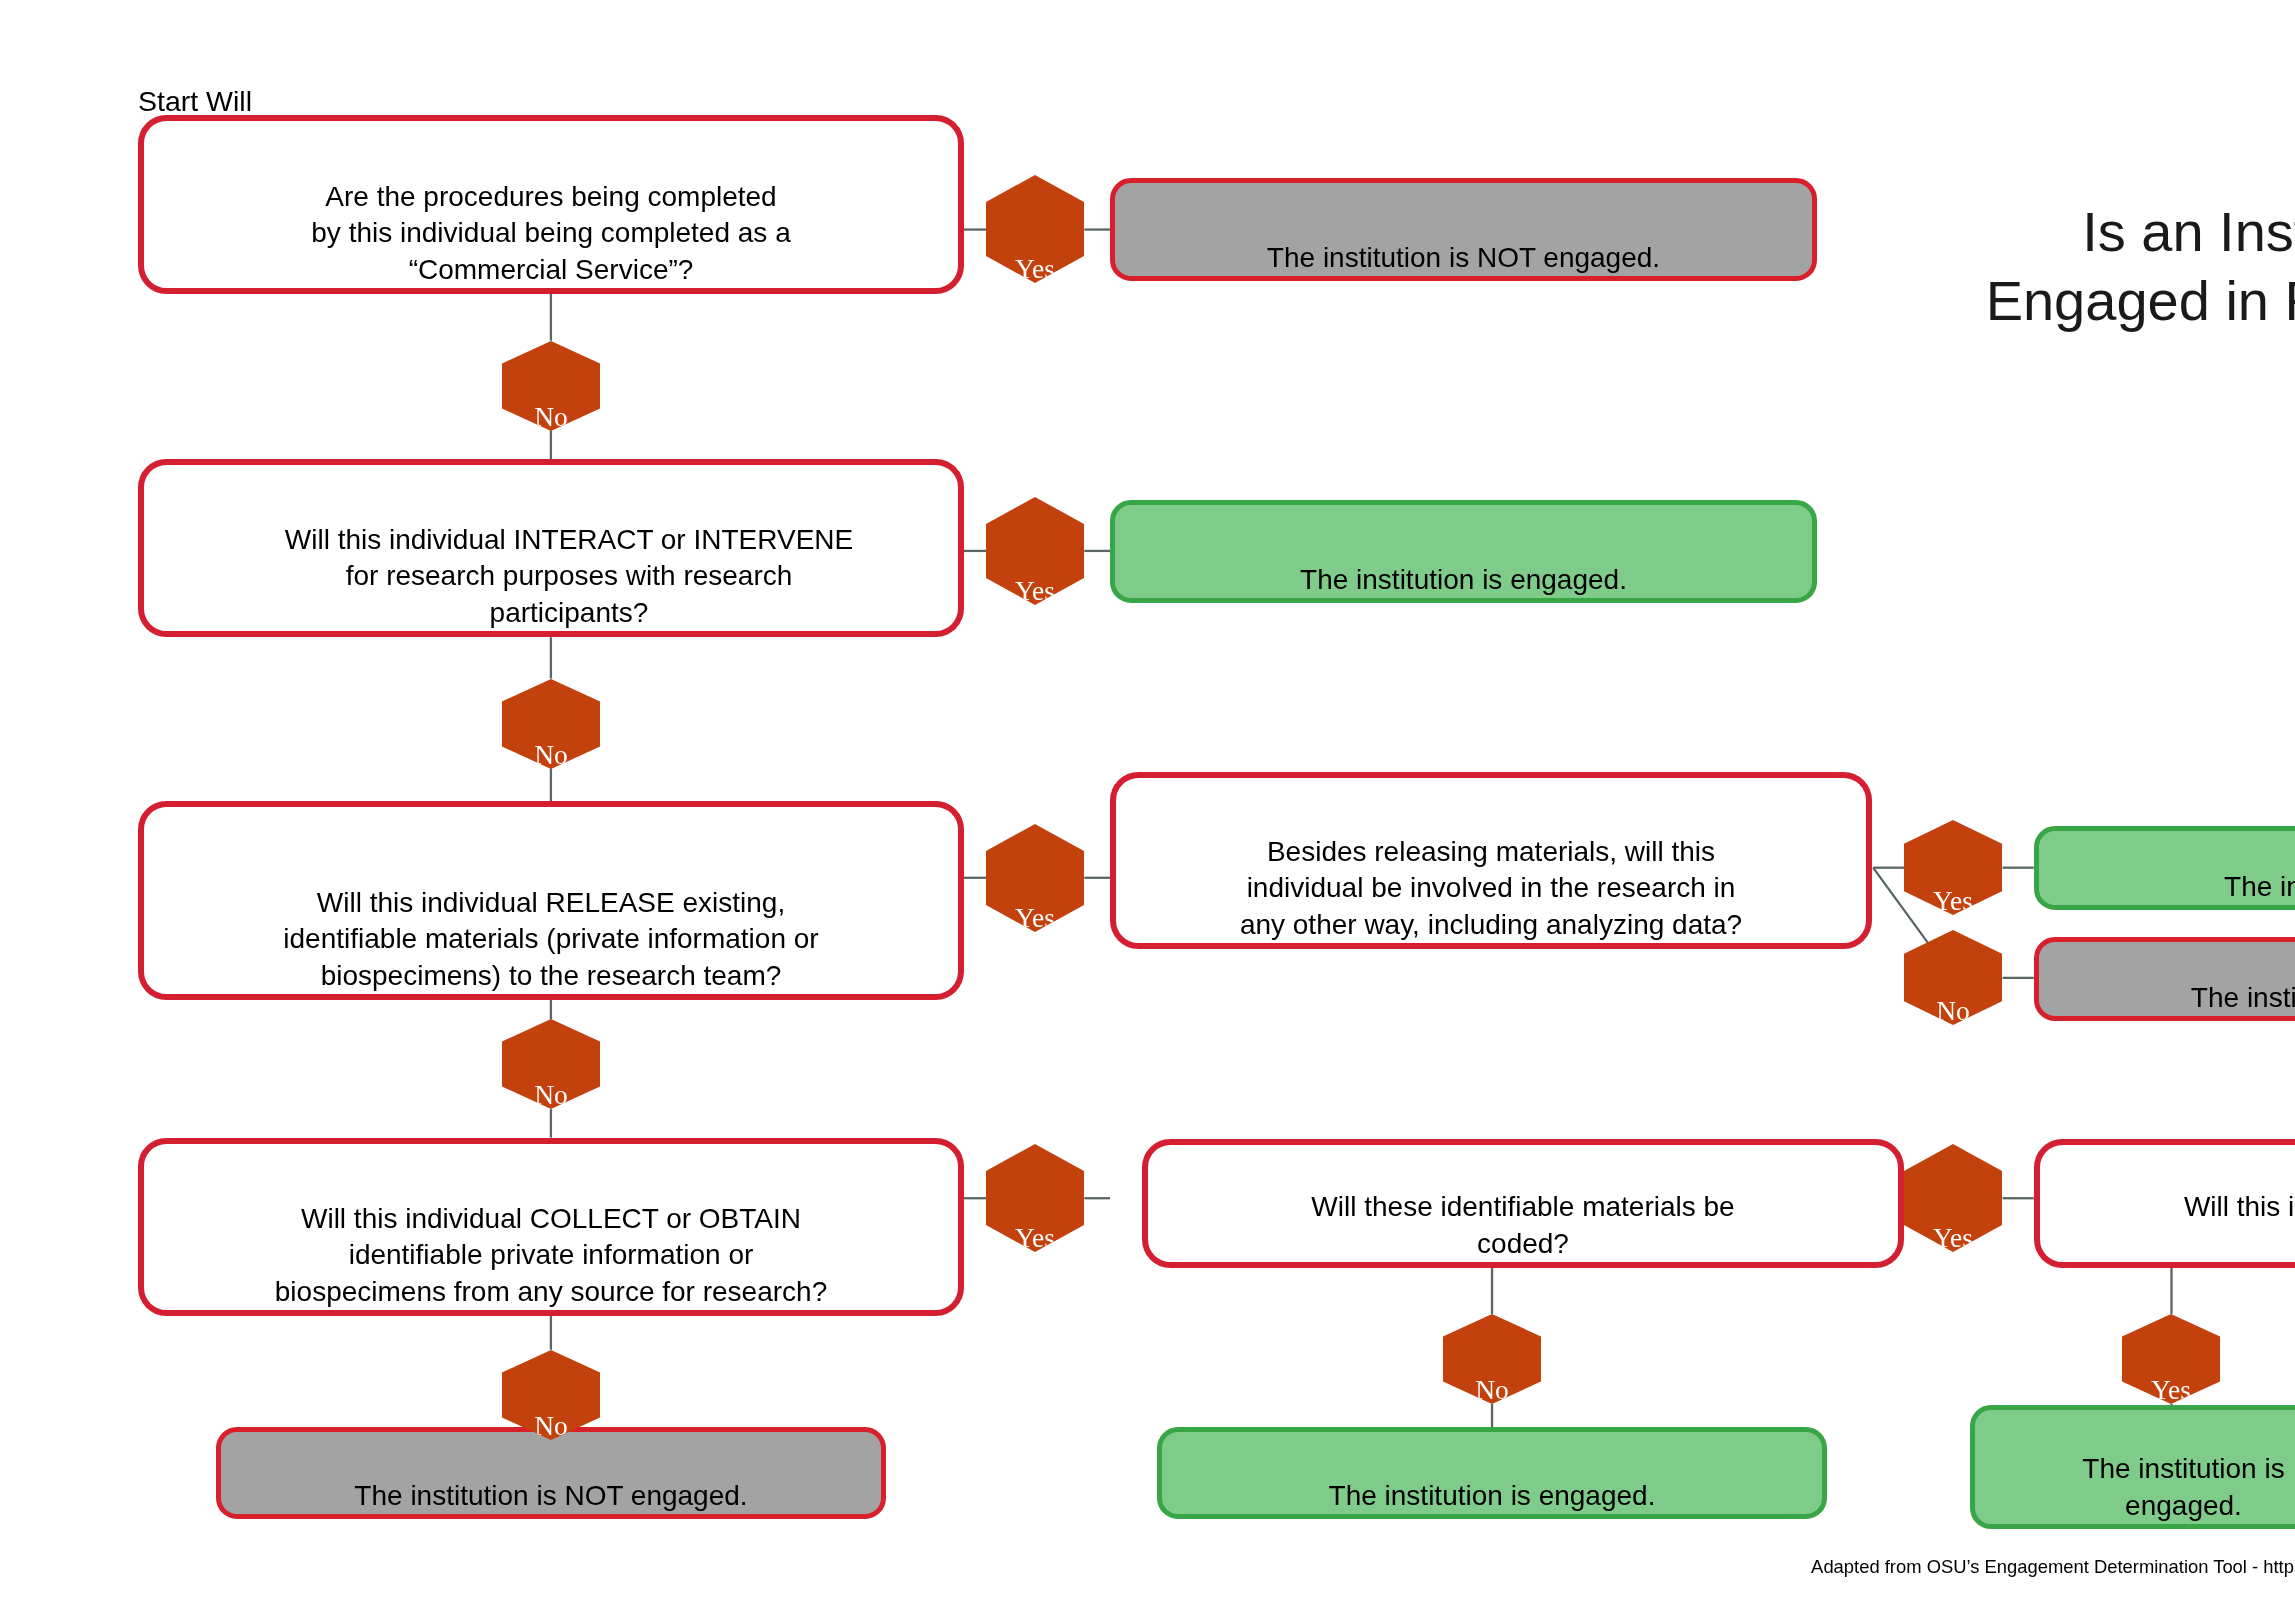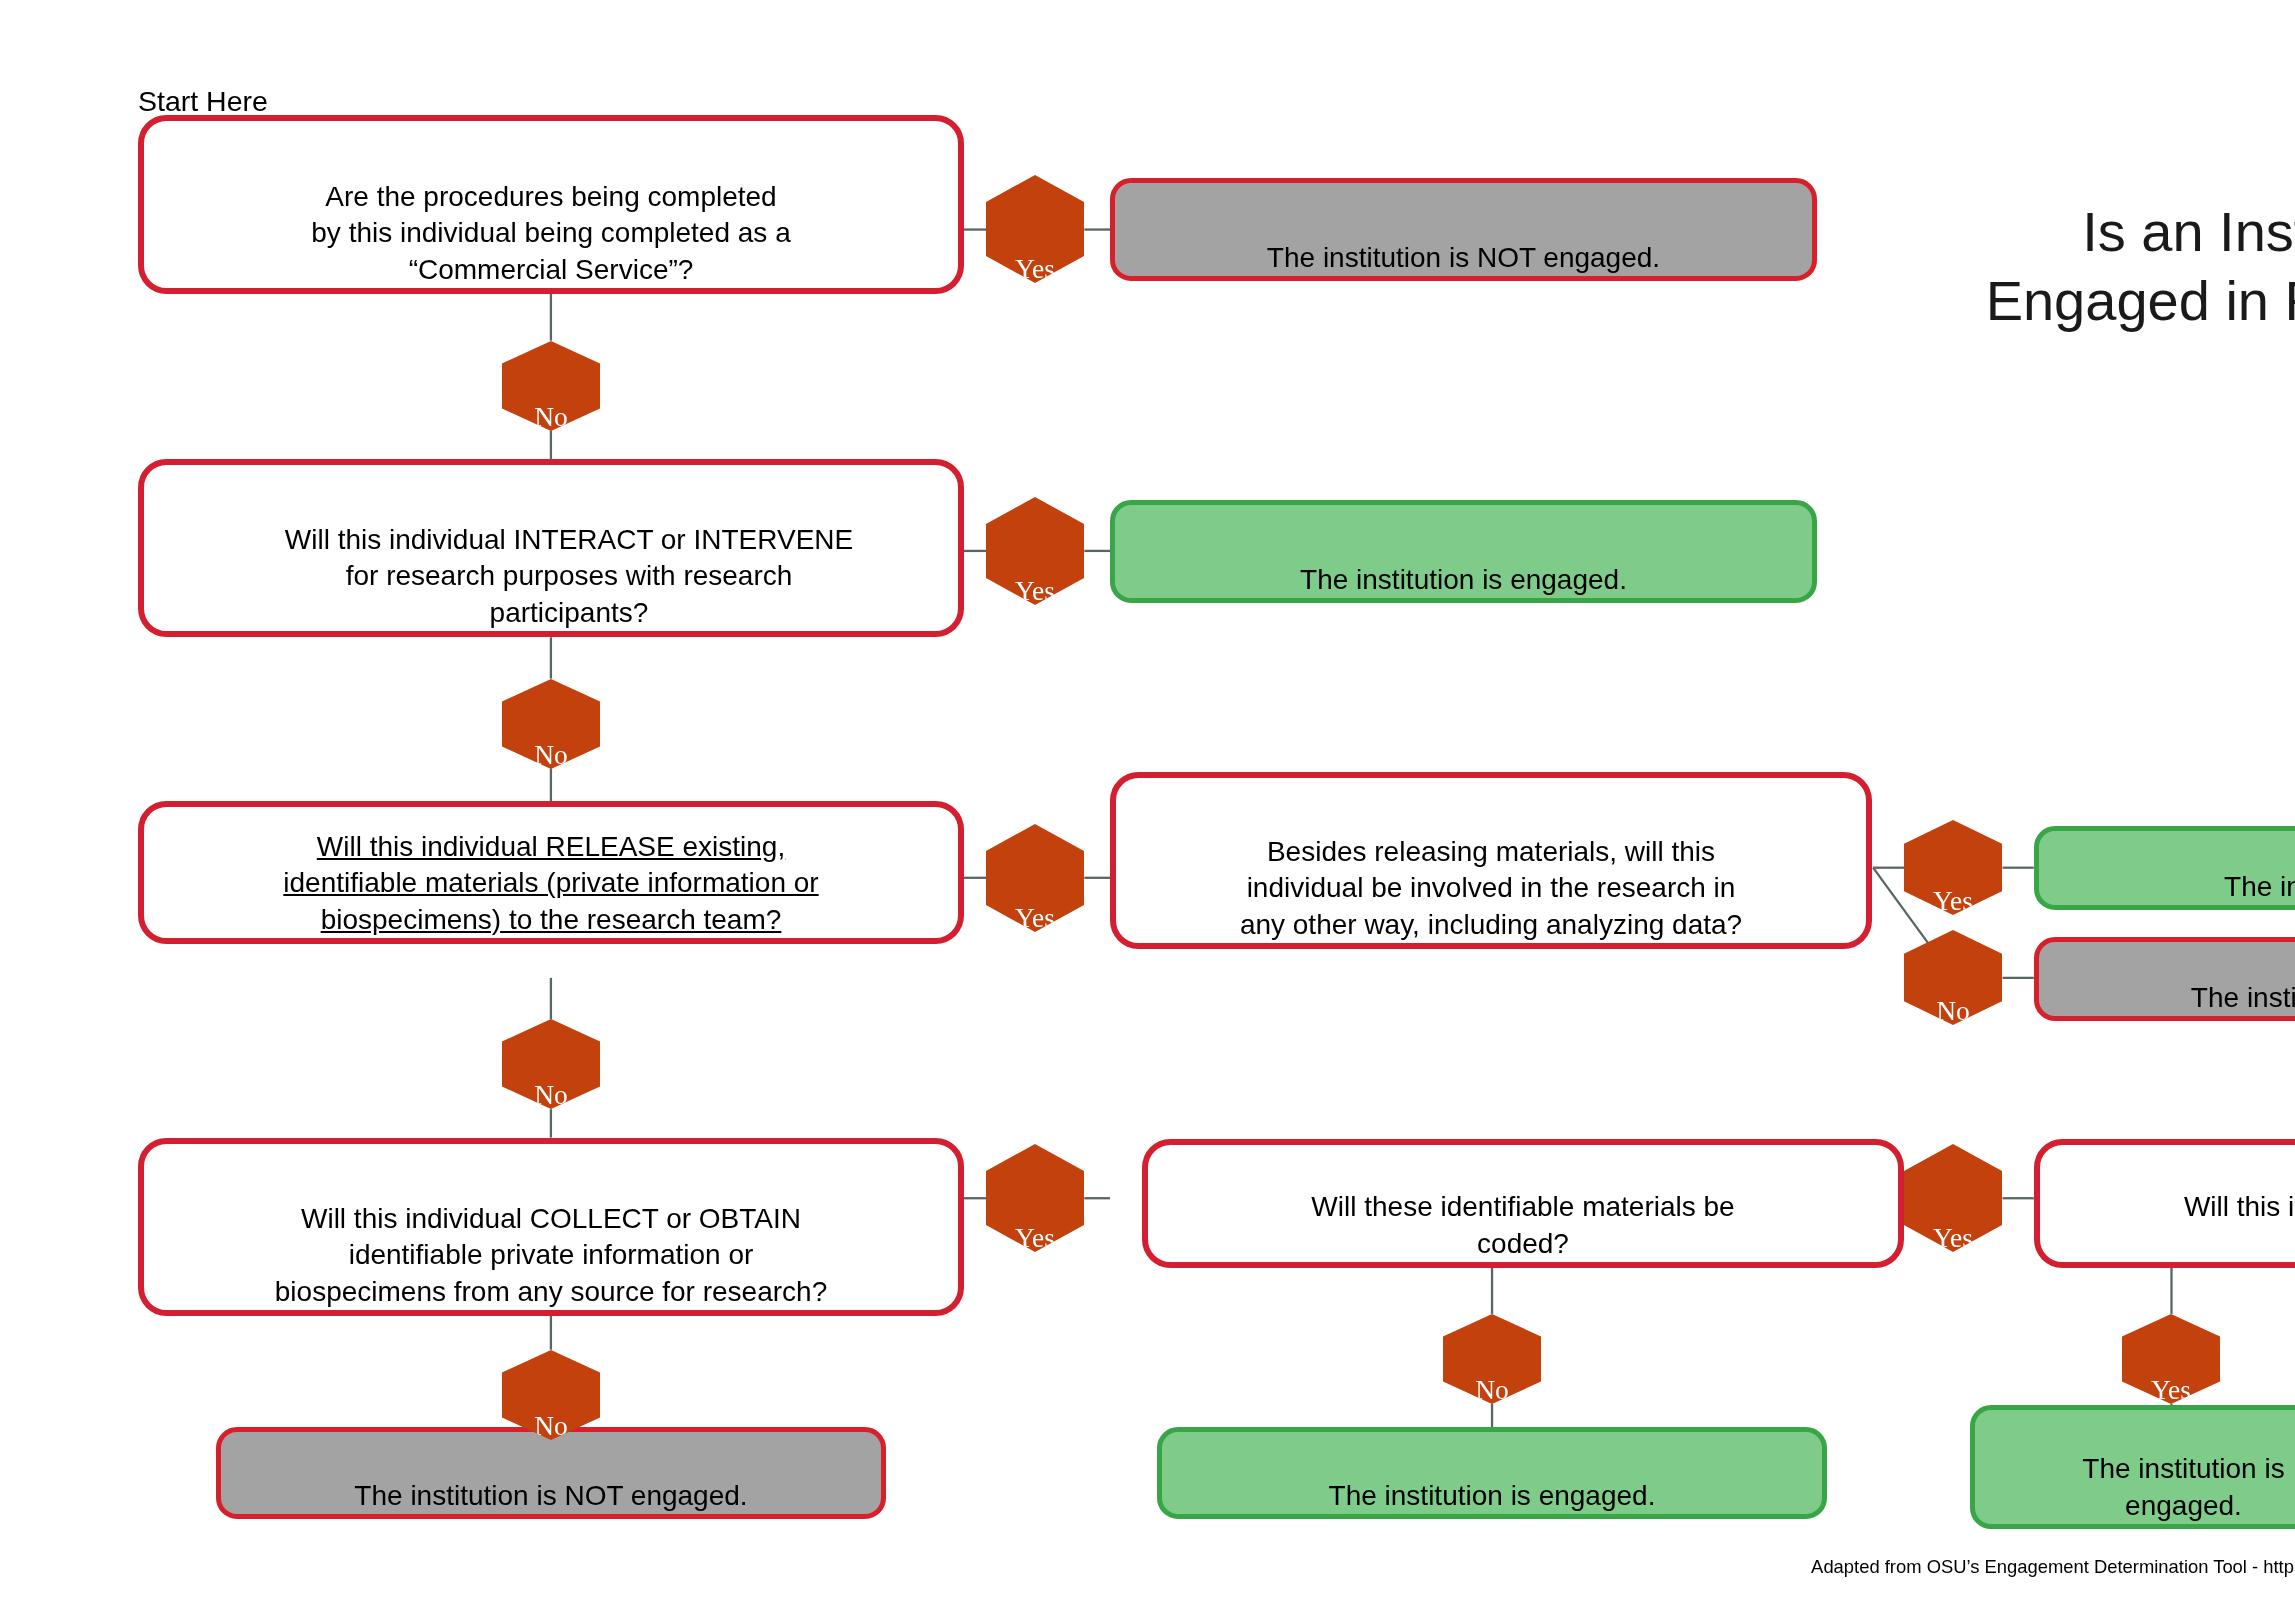--- a/index.html
+++ b/index.html
@@ -166,21 +166,21 @@
       <line x1="2362" y1="2610" x2="2418" y2="2610"></line>
 
       <line x1="4080" y1="2610" x2="4148" y2="2610"></line>
       <line x1="4362" y1="2610" x2="4430" y2="2610"></line>
     </g>
   </svg>
 
   <div id="title">Is an Institution
 Engaged in Research?</div>
 
-  <div id="start-here" class="plain-label">Start Here</div>
+  <div id="start-here" class="plain-label">Start Will</div>
 
   <div class="node question" style="left:138px;top:115px;width:826px;height:179px;">
     <span class="txt">Are the procedures being completed
 by this individual being completed as a
 “Commercial Service”?</span>
   </div>
 
   <div class="hex" style="left:986px;top:175px;width:98px;height:108px;">
     <span>Yes</span>
   </div>
@@ -204,21 +204,21 @@
   </div>
 
   <div class="node outcome-green" style="left:1110px;top:500px;width:707px;height:103px;">
     <span class="txt">The institution is engaged.</span>
   </div>
 
   <div class="hex" style="left:502px;top:679px;width:98px;height:90px;">
     <span>No</span>
   </div>
 
-  <div class="node question" style="left:138px;top:801px;width:826px;height:143px;text-decoration:underline;">
+  <div class="node question" style="left:138px;top:801px;width:826px;height:199px;">
     <span class="txt">Will this individual RELEASE existing,
 identifiable materials (private information or
 biospecimens) to the research team?</span>
   </div>
 
   <div class="hex" style="left:986px;top:824px;width:98px;height:108px;">
     <span>Yes</span>
   </div>
 
   <div class="node question" style="left:1110px;top:772px;width:762px;height:177px;">

